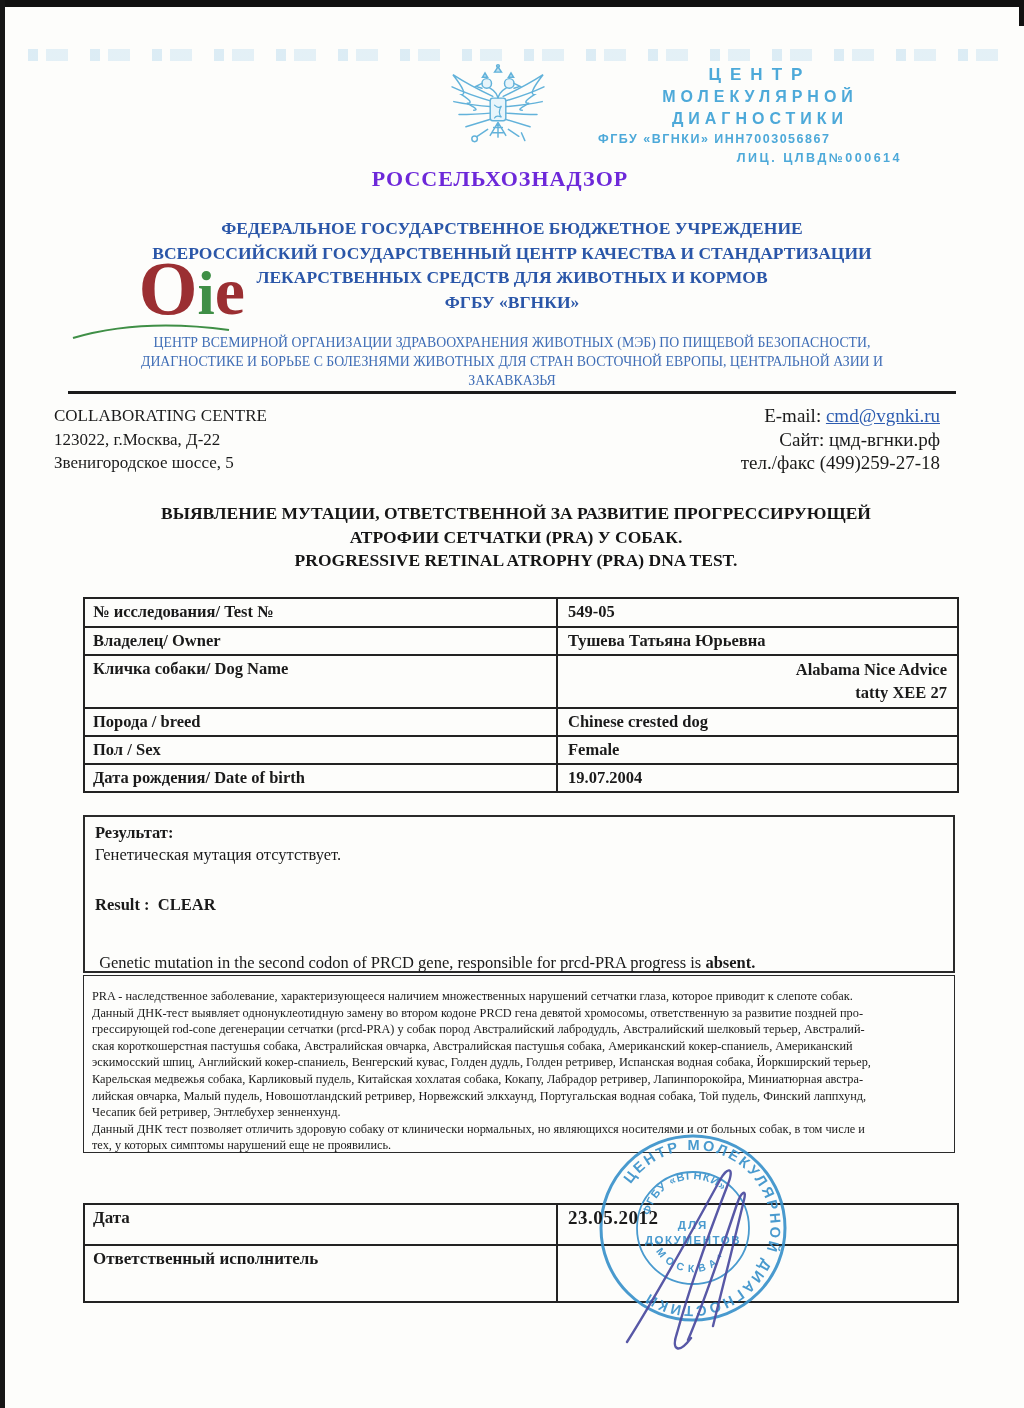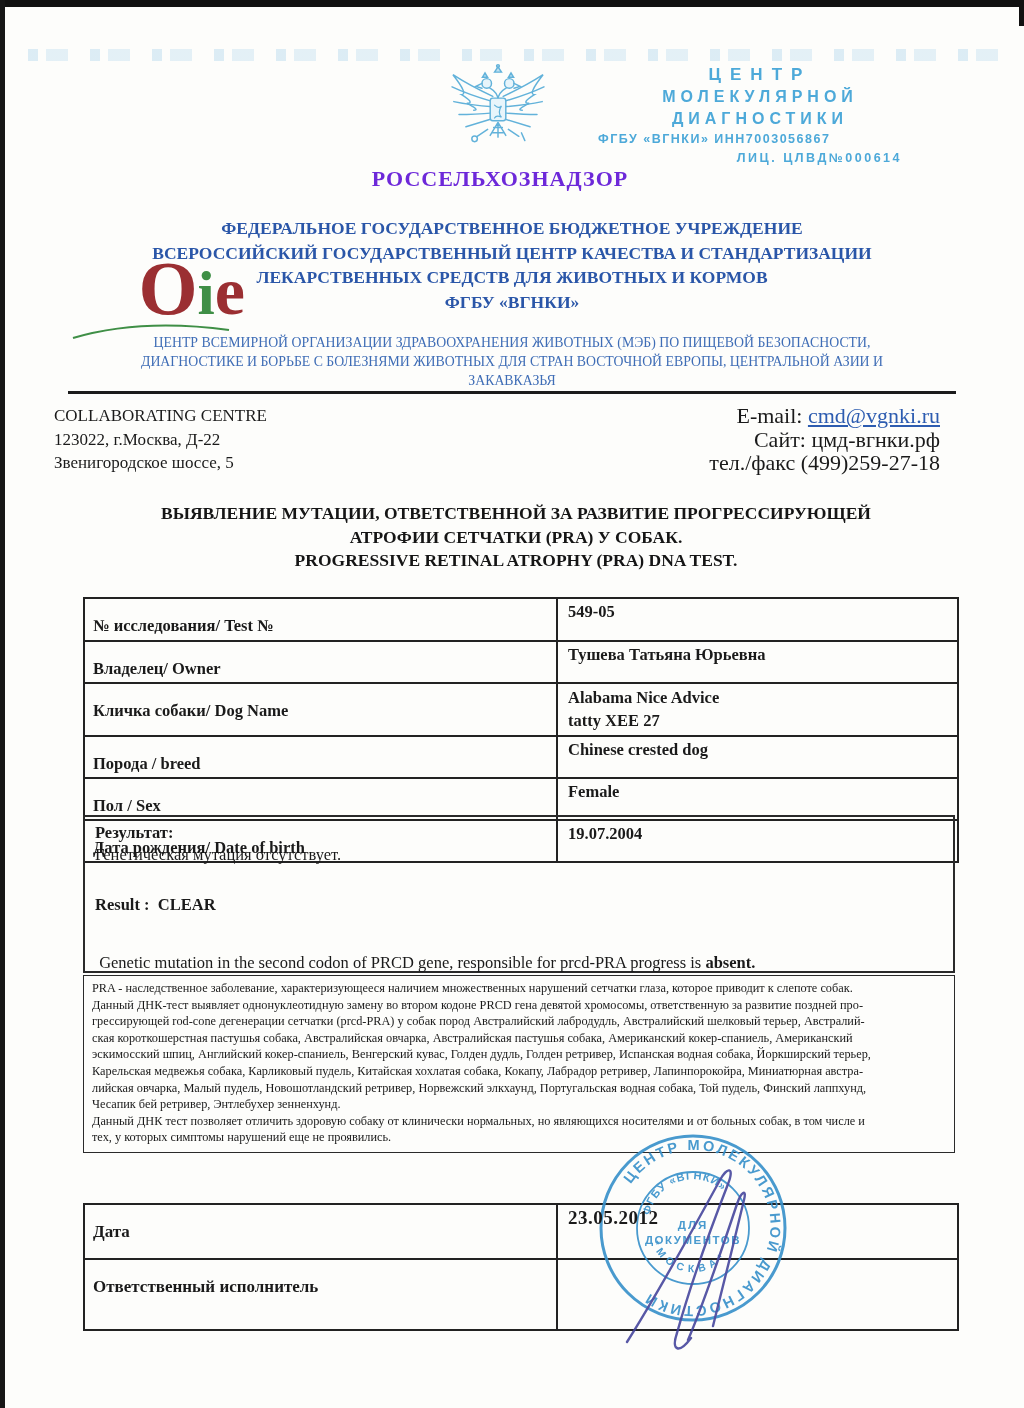--- a/index.html
+++ b/index.html
@@ -40,48 +40,48 @@
   .oie-letters{font-family:"Liberation Serif",serif;font-weight:bold;line-height:60px;}
   .oie-o{color:#9b2f32;font-size:76px;}
   .oie-i{color:#3f8f46;font-size:62px;}
   .oie-e{color:#9b2f32;font-size:68px;}
   .meb{
     position:absolute;left:100px;top:333px;width:824px;text-align:center;
     color:#3f6db6;font-size:13.8px;line-height:19px;font-weight:500;
   }
   .rule{position:absolute;left:68px;top:391px;width:888px;height:3px;background:#1b1b1b;}
   .addr-left{position:absolute;left:54px;top:404px;font-size:17px;line-height:23.5px;}
-  .addr-right{position:absolute;right:84px;top:404px;font-size:22px;line-height:23.5px;text-align:right;}
+  .addr-right{position:absolute;right:84px;top:404px;font-size:19px;line-height:23.5px;text-align:right;}
   .addr-right a{color:#2d5cb0;}
   .doc-title{
     position:absolute;left:4px;top:502px;width:1024px;text-align:center;
     font-weight:bold;font-size:17.5px;line-height:23.5px;color:#151515;
   }
   
   .tbl{position:absolute;left:83px;width:872px;border:2px solid #222;}
   .tbl-main{top:597px;}
   .row{display:flex;border-top:2px solid #222;}
   .row:first-child{border-top:none;}
-  .cell-l{width:455px;border-right:2px solid #222;padding:16px 8px 3px;font-weight:bold;font-size:16.5px;line-height:21px;}
+  .cell-l{width:455px;border-right:2px solid #222;padding:2px 8px 3px;font-weight:bold;font-size:16.5px;line-height:21px;}
   .cell-r{flex:1;padding:2px 10px 3px;font-weight:bold;font-size:16.5px;line-height:21px;}
   .r1 .cell-l,.r1 .cell-r{min-height:22px;}
-  .r3 .cell-r div{line-height:23px;}
+  .r3 .cell-r div{line-height:23px;text-align:right;}
   
   .result-box{
     position:absolute;left:83px;top:815px;width:872px;height:158px;
     border:2px solid #2a2a2a;padding:6px 10px;box-sizing:border-box;font-size:16.5px;
   }
   .res-label{font-weight:bold;}
   .res-ru{margin-top:2px;}
   .res-en{font-weight:bold;margin-top:30px;white-space:pre;}
   .res-genetic{margin-top:38px;white-space:pre;}
   
   .info-box{
     position:absolute;left:83px;top:975px;width:872px;height:178px;
-    border:1.5px solid #2a2a2a;padding:4px 0 0 8px;box-sizing:border-box;
+    border:1.5px solid #2a2a2a;padding:12px 0 0 8px;box-sizing:border-box;
   }
   .info-box div{font-size:12.3px;line-height:16.6px;white-space:nowrap;overflow:hidden;}
   
   .tbl-foot{top:1203px;}
   .fr1 .cell-l,.fr1 .cell-r{min-height:34px;font-size:17px;}
   .fr2 .cell-l,.fr2 .cell-r{min-height:50px;font-size:17px;}
   .date-val{position:relative;z-index:5;font-size:19px;font-weight:bold;letter-spacing:.5px;}
   
   .stamp-svg{position:absolute;left:593px;top:1128px;z-index:2;pointer-events:none;opacity:.92;}
 </style>

